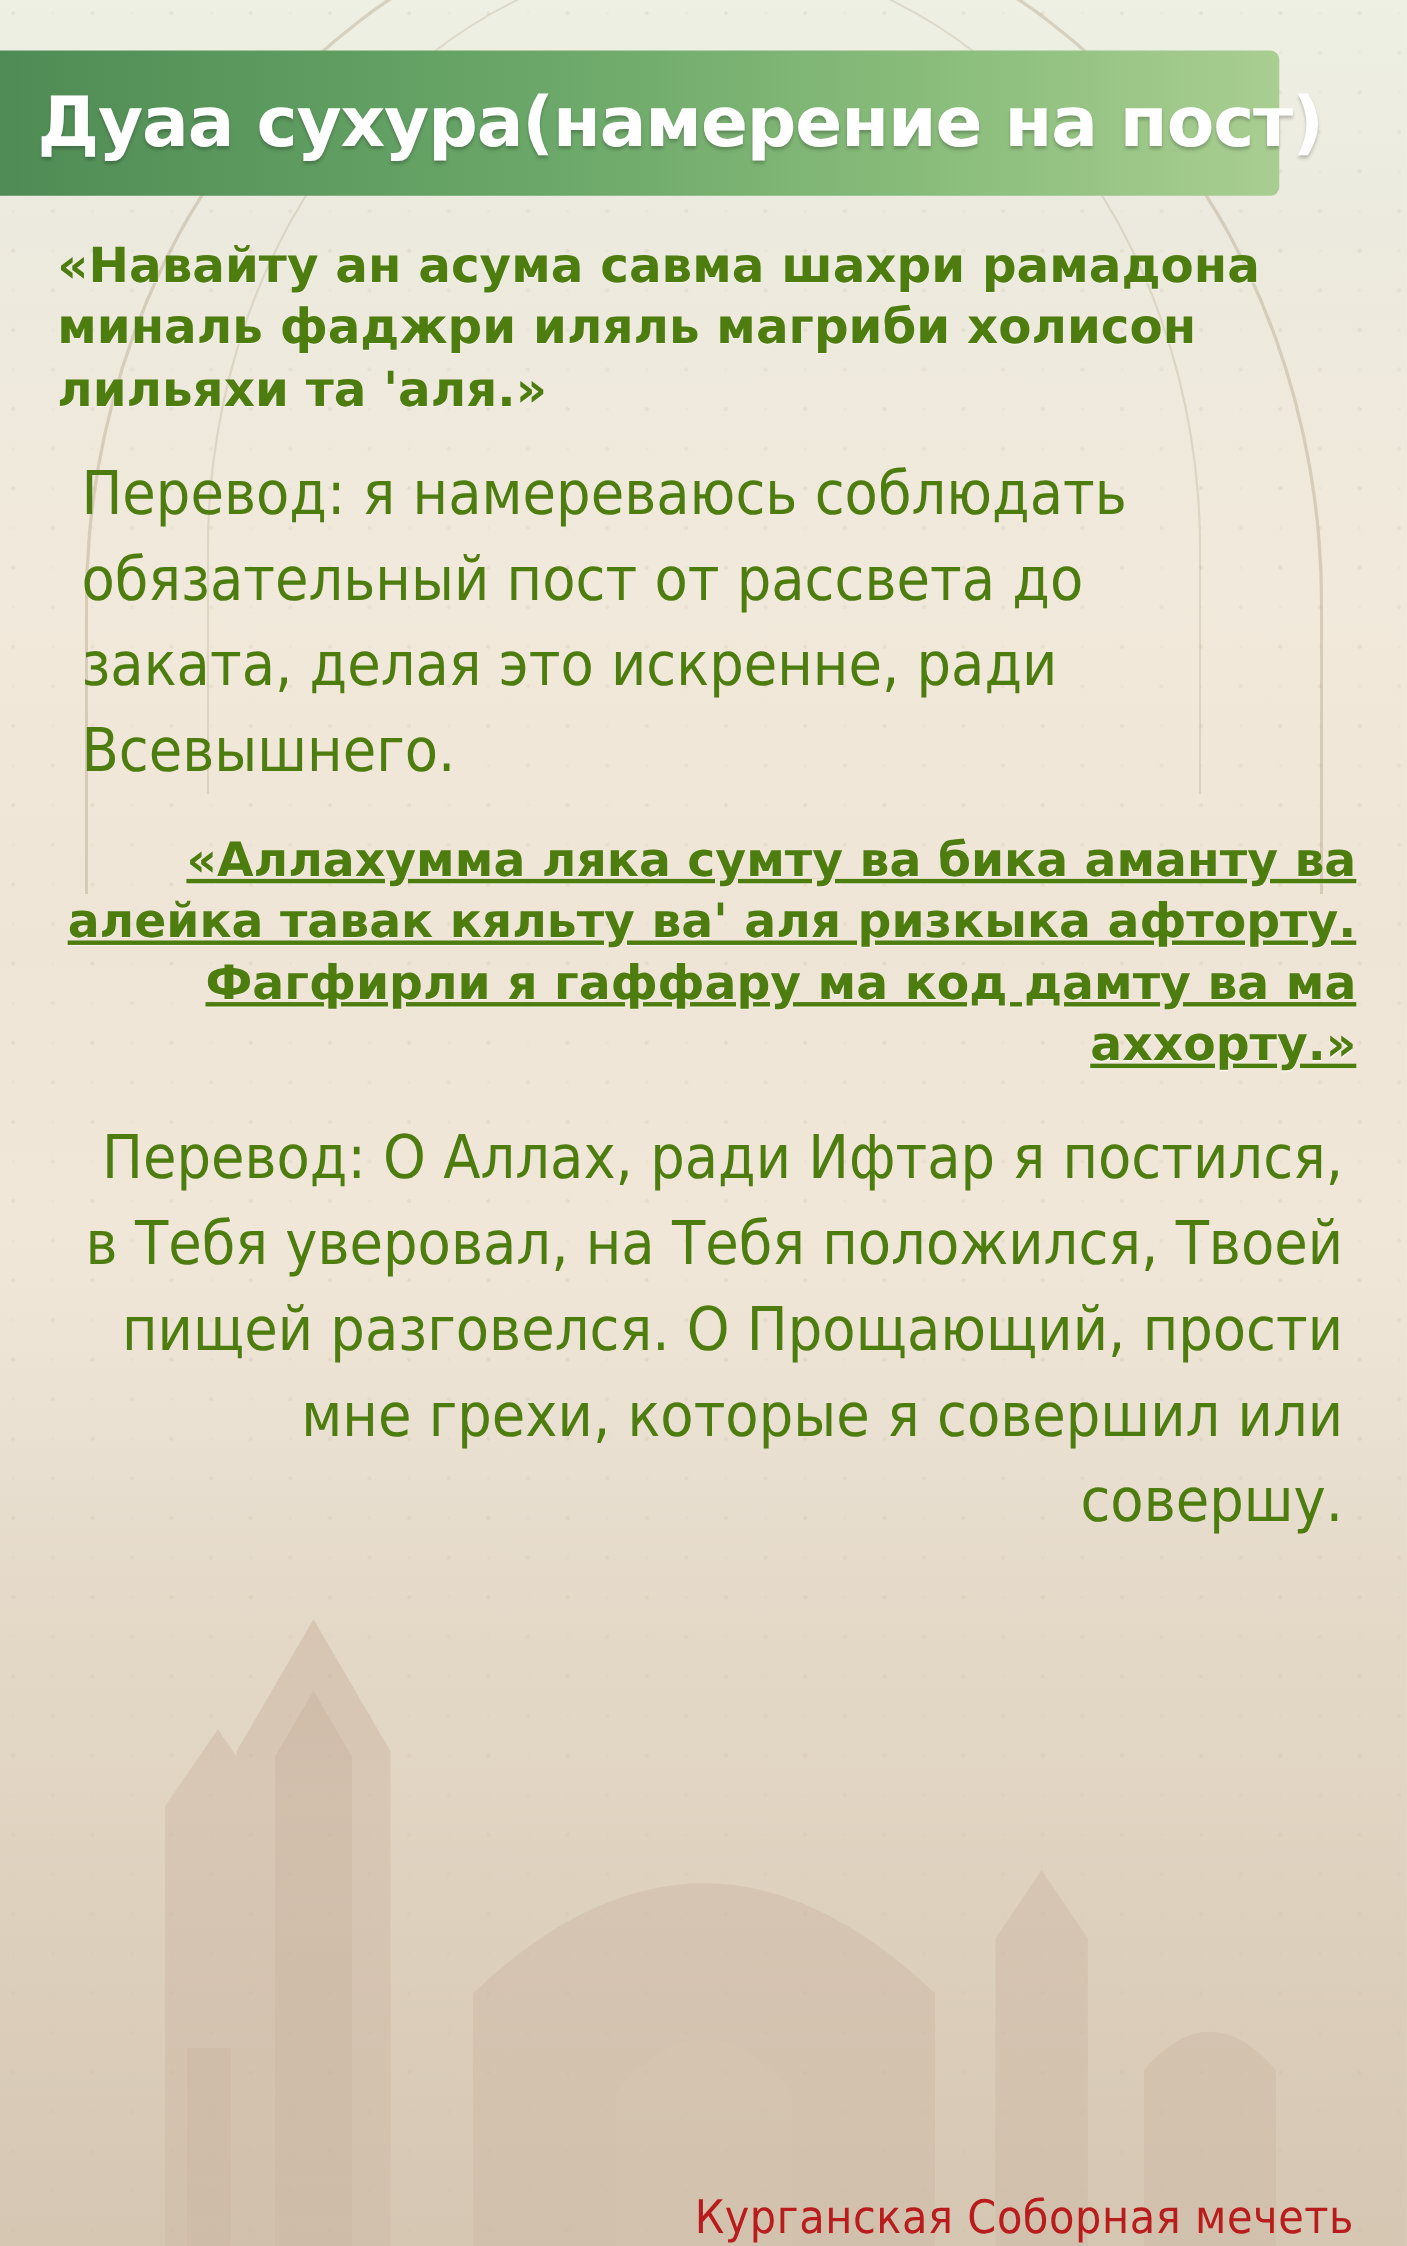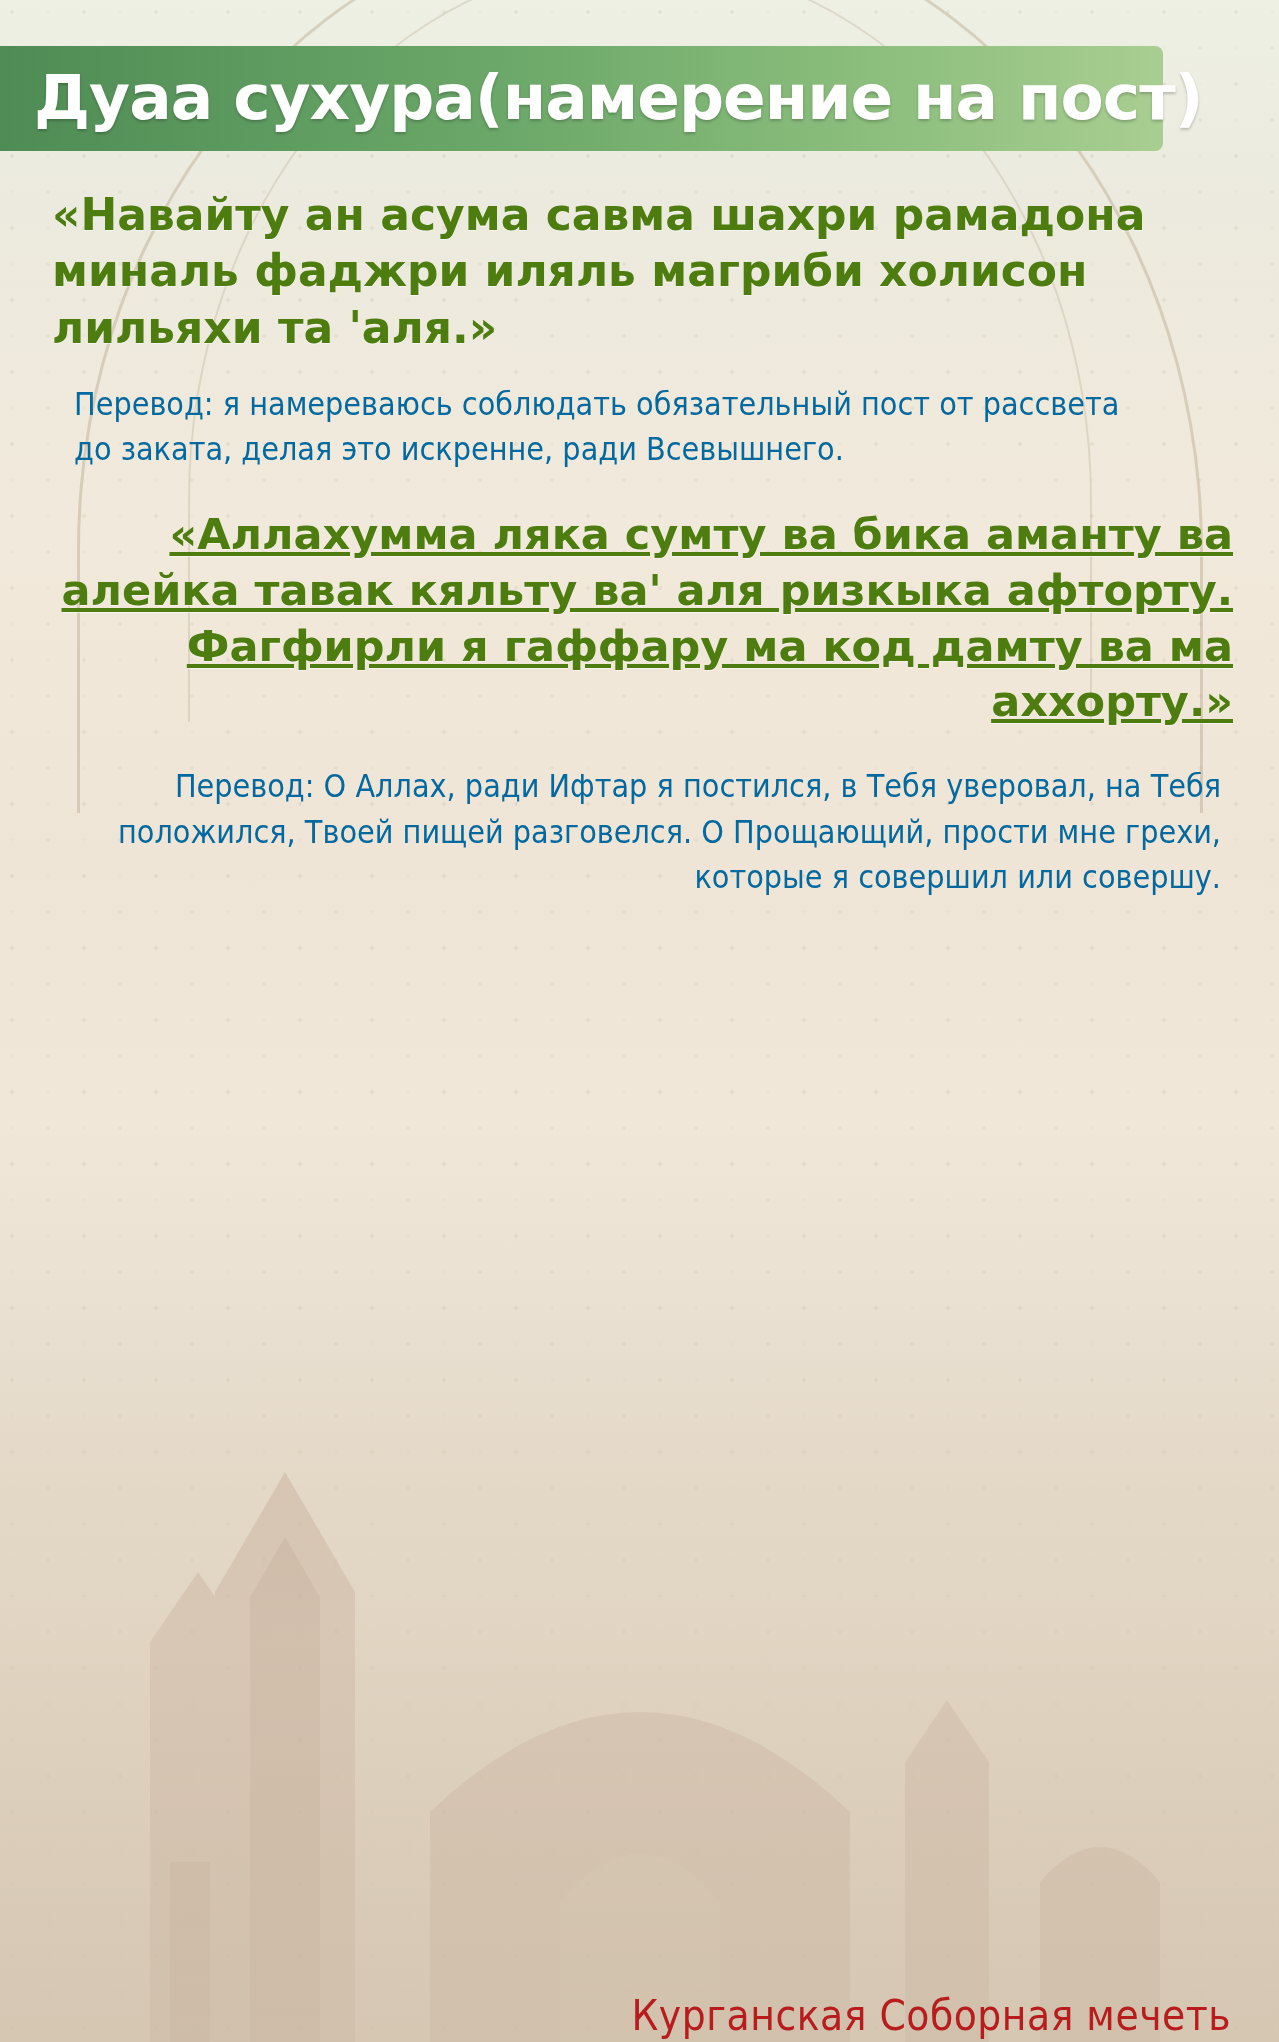--- a/index.html
+++ b/index.html
@@ -84,21 +84,21 @@
     position: absolute;
     left: 0; right: 0; bottom: 0;
     height: 760px;
     background: linear-gradient(180deg, rgba(243,236,223,0) 0%, rgba(225,213,194,.45) 45%, rgba(214,200,180,.70) 100%);
     pointer-events: none;
   }
 
   
   .head-band {
     position: relative;
-    height: 105px;
+    height: 132px;
     display: flex;
     align-items: center;
     box-sizing: border-box;
   }
   .head-band.left {
     margin: 46px 116px 0 0;
     padding: 0 28px 0 34px;
     justify-content: flex-start;
     background: linear-gradient(90deg, #4f8c55 0%, #6aa768 42%, #8fc07f 78%, #a9ce92 100%);
     border-radius: 0 8px 8px 0;
@@ -137,22 +137,22 @@
   }
   .block-2 {
     margin: 34px 46px 0 46px;
     text-align: right;
     font-size: 43px;
     line-height: 1.3;
     text-decoration: underline;
   }
   .translation {
     position: relative;
-    color: #0369a1;
-    font-size: 32px;
+    color: #4d7c0f;
+    font-size: 55px;
     line-height: 1.42;
     font-family: "DejaVu Sans Condensed", "DejaVu Sans", sans-serif;
   }
   .trans-1 {
     margin: 26px 120px 0 74px;
     text-align: left;
   }
   .trans-2 {
     margin: 34px 58px 0 58px;
     text-align: right;

